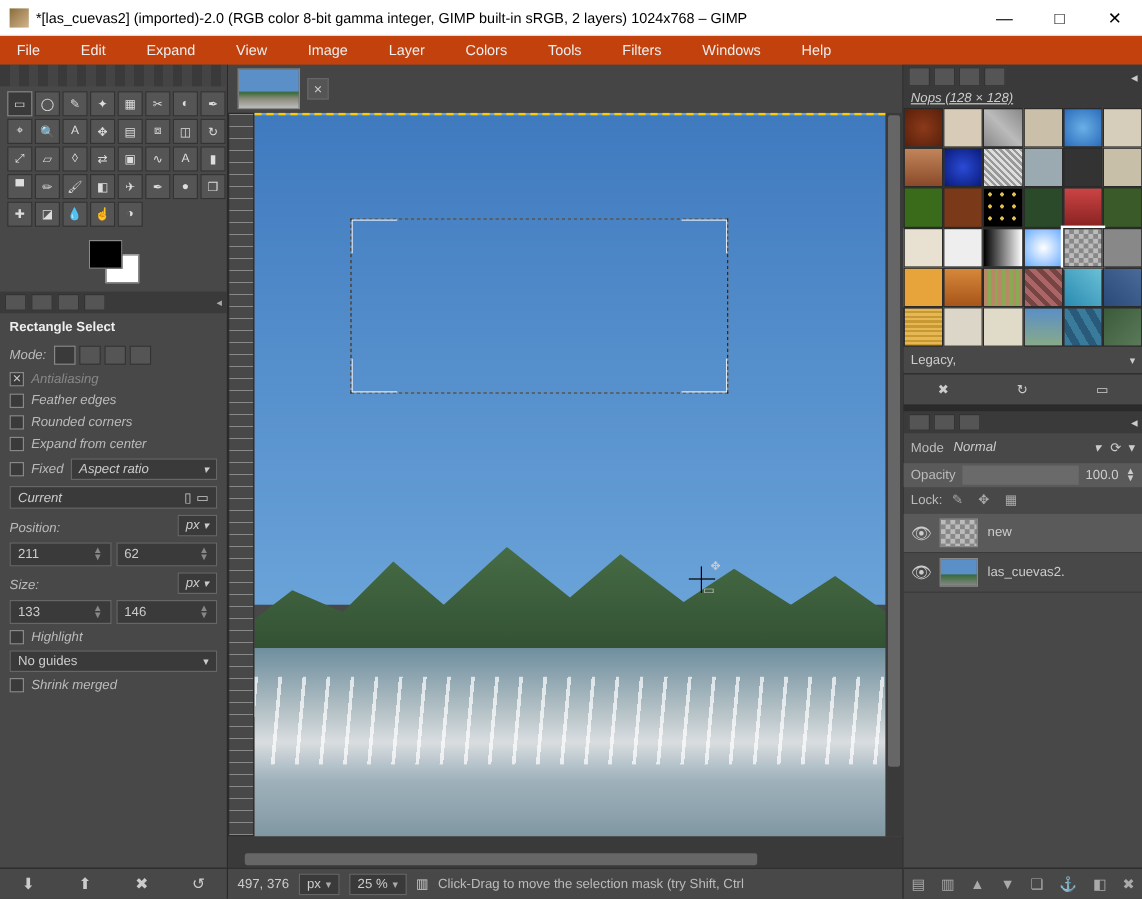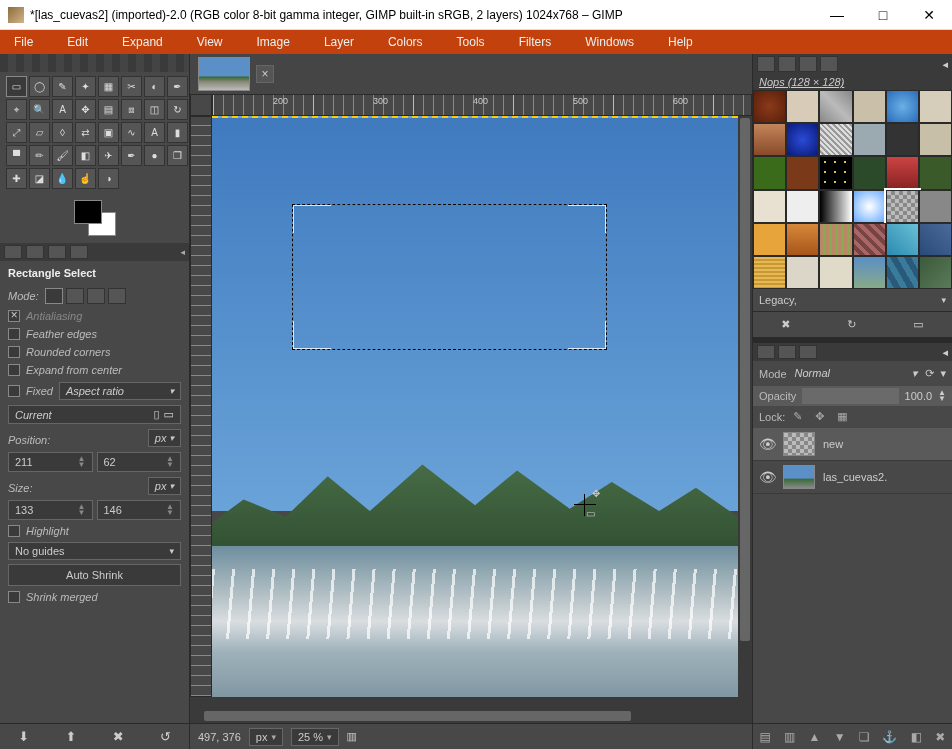--- a/index.html
+++ b/index.html
@@ -259,50 +259,37 @@
           </div>
       </div>
       <div class="optrow">
           <span class="checkbox"></span>
           <span class="lbl">Highlight</span>
         </div>
       <div class="dropdown">
           <span>No guides</span>
           <span class="chev">▾</span>
         </div>
-      <div class="btn">Auto Shrink</div>
       <div class="optrow">
           <span class="checkbox"></span>
           <span class="lbl">Shrink merged</span>
         </div>
     </div>
     <div class="left-footer">
       <span>⬇</span>
       <span>⬆</span>
       <span>✖</span>
       <span>↺</span>
     </div>
   </div>
 
   <div class="canvas-area">
     <div class="image-tabs">
       <div class="img-thumb"></div>
       <div class="img-thumb-x">×</div>
-    </div>
-    <div style="display:flex;">
-      <div class="ruler-corner"></div>
-      <div class="ruler-h" style="flex:1">
-        <div class="ticks"></div>
-          <div class="bigticks"></div>
-        <span class="lbl" style="left:60px">200</span>
-        <span class="lbl" style="left:160px">300</span>
-        <span class="lbl" style="left:260px">400</span>
-        <span class="lbl" style="left:360px">500</span>
-        <span class="lbl" style="left:460px">600</span>
-      </div>
     </div>
     <div class="canvas-wrap">
       <div class="ruler-v">
           <div class="ticks"></div>
         </div>
       <div class="canvas-inner">
         <div class="image">
           <div class="sky"></div>
           <div class="trees"></div>
           <div class="beach"></div>
@@ -333,20 +320,21 @@
       <span>497, 376</span>
       <div class="status-box">
           <span>px</span>
           <span class="chev">▾</span>
         </div>
       <div class="status-box">
           <span>25 %</span>
           <span class="chev">▾</span>
         </div>
       <span>▥</span>
+      <span class="hint">Click-Drag to move the selection mask (try Shift, Ctrl</span>
     </div>
   </div>
 
   <div class="right-panel">
     <div class="right-tabs">
       <div class="rt"></div>
       <div class="rt"></div>
       <div class="rt"></div>
       <div class="rt"></div>
       <span class="arrow" style="margin-left:auto">◂</span>

